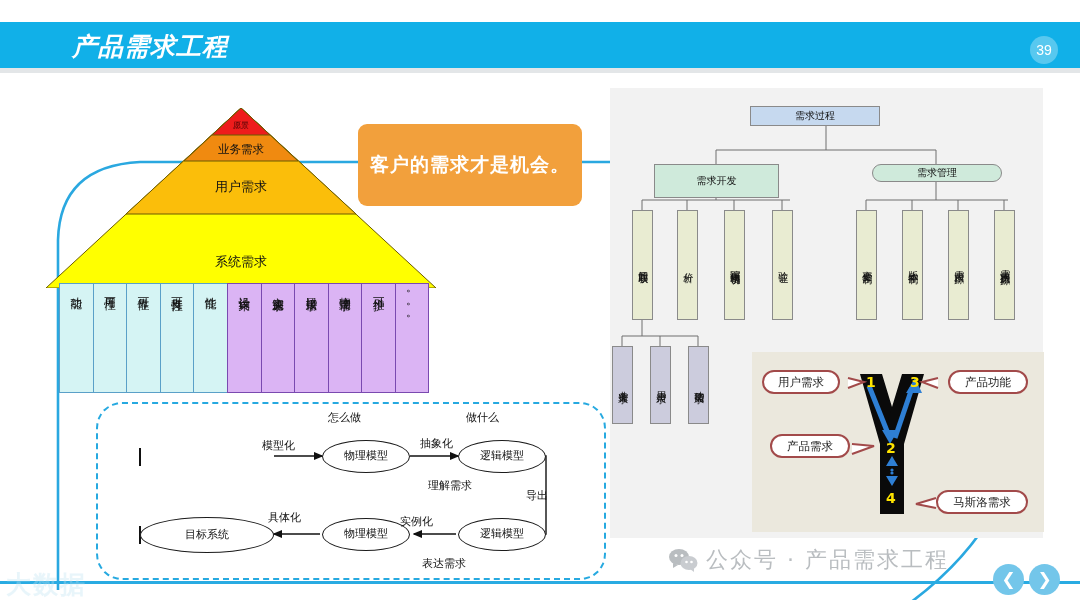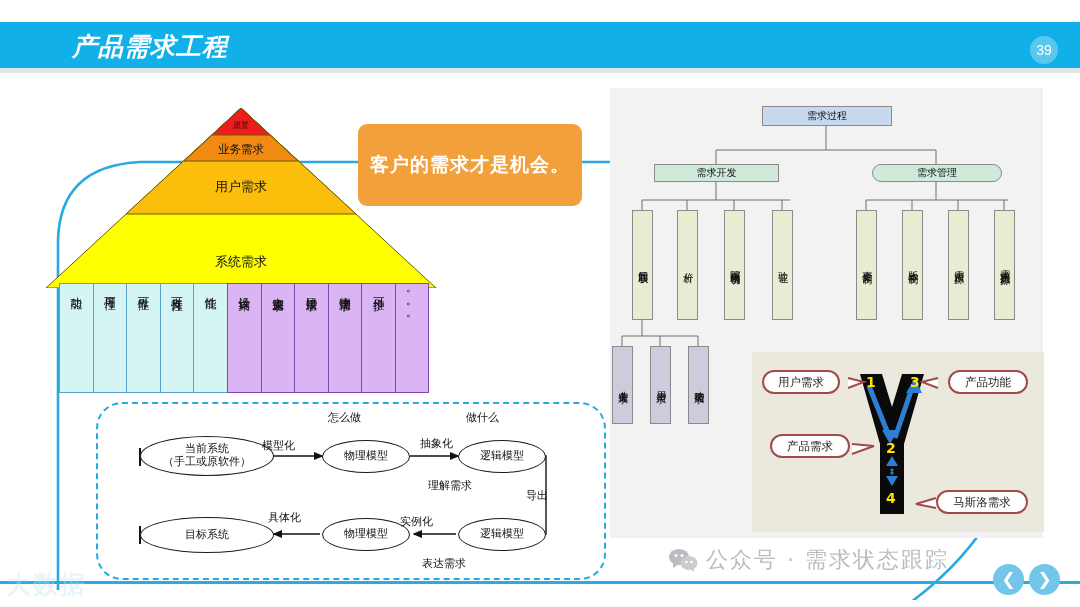--- a/index.html
+++ b/index.html
@@ -198,25 +198,25 @@
       <path d="M394,112 L394,122"></path>
 
       <path d="M32,232 L32,248"></path>
       <path d="M12,248 L88,248"></path>
       <path d="M12,248 L12,258"></path>
       <path d="M50,248 L50,258"></path>
       <path d="M88,248 L88,258"></path>
     </g>
   </svg>
 
-  <div class="tbox blue" style="left:152px;top:18px;width:130px;height:20px;">
+  <div class="tbox blue" style="left:140px;top:18px;width:130px;height:20px;">
     <span>需求过程</span>
   </div>
 
-  <div class="tbox green" style="left:44px;top:76px;width:125px;height:18px;">
+  <div class="tbox green" style="left:44px;top:76px;width:125px;height:34px;">
     <span>需求开发</span>
   </div>
   <div class="tbox green" style="left:262px;top:76px;width:130px;height:18px;border-radius:9px;">
     <span>需求管理</span>
   </div>
 
   <div class="tbox olive vert" style="left:22px;top:122px;width:21px;height:110px;">
     <span>问题获取</span>
   </div>
   <div class="tbox olive vert" style="left:67px;top:122px;width:21px;height:110px;">
@@ -309,26 +309,20 @@
       <path d="M358,130 L316,130" marker-end="url(#ar)"></path>
       <path d="M222,130 L176,130" marker-end="url(#ar)"></path>
       <path d="M42,44 L42,62" stroke-width="2"></path>
       <path d="M42,122 L42,140" stroke-width="2"></path>
     </g>
   </svg>
 
   <div class="flabel" style="left:230px;top:6px;">怎么做</div>
   <div class="flabel" style="left:368px;top:6px;">做什么</div>
 
-  <div class="fnode" style="left:42px;top:32px;width:134px;height:40px;">
-    <div>
-      <div>当前系统</div>
-      <div>（手工或原软件）</div>
-    </div>
-  </div>
   <div class="fnode" style="left:224px;top:36px;width:88px;height:33px;">
     <span>物理模型</span>
   </div>
   <div class="fnode" style="left:360px;top:36px;width:88px;height:33px;">
     <span>逻辑模型</span>
   </div>
   <div class="fnode" style="left:42px;top:113px;width:134px;height:36px;">
     <span>目标系统</span>
   </div>
   <div class="fnode" style="left:224px;top:114px;width:88px;height:33px;">
@@ -352,21 +346,21 @@
   <svg id="wechat-icon" viewBox="0 0 30 24">
     <ellipse cx="11" cy="9" rx="10" ry="8" fill="#b9bdc0"></ellipse>
     <polygon points="5,15 5,20 10,17" fill="#b9bdc0"></polygon>
     <ellipse cx="21" cy="15" rx="8.5" ry="7" fill="#c9ccd0"></ellipse>
     <polygon points="26,20 26,24 22,21" fill="#c9ccd0"></polygon>
     <circle cx="8" cy="7.5" r="1.5" fill="#ffffff"></circle>
     <circle cx="14" cy="7.5" r="1.5" fill="#ffffff"></circle>
     <circle cx="18.5" cy="14" r="1.3" fill="#ffffff"></circle>
     <circle cx="23.5" cy="14" r="1.3" fill="#ffffff"></circle>
   </svg>
-  <div id="footer-text">公众号 · 需求状态跟踪</div>
+  <div id="footer-text">公众号 · 产品需求工程</div>
 </div>
 <div id="nav-prev">
   <span class="chev">❮</span>
 </div>
 <div id="nav-next">
   <span class="chev">❯</span>
 </div>
 <div id="watermark">
   <span id="wm-text">大数据</span>
 </div>

